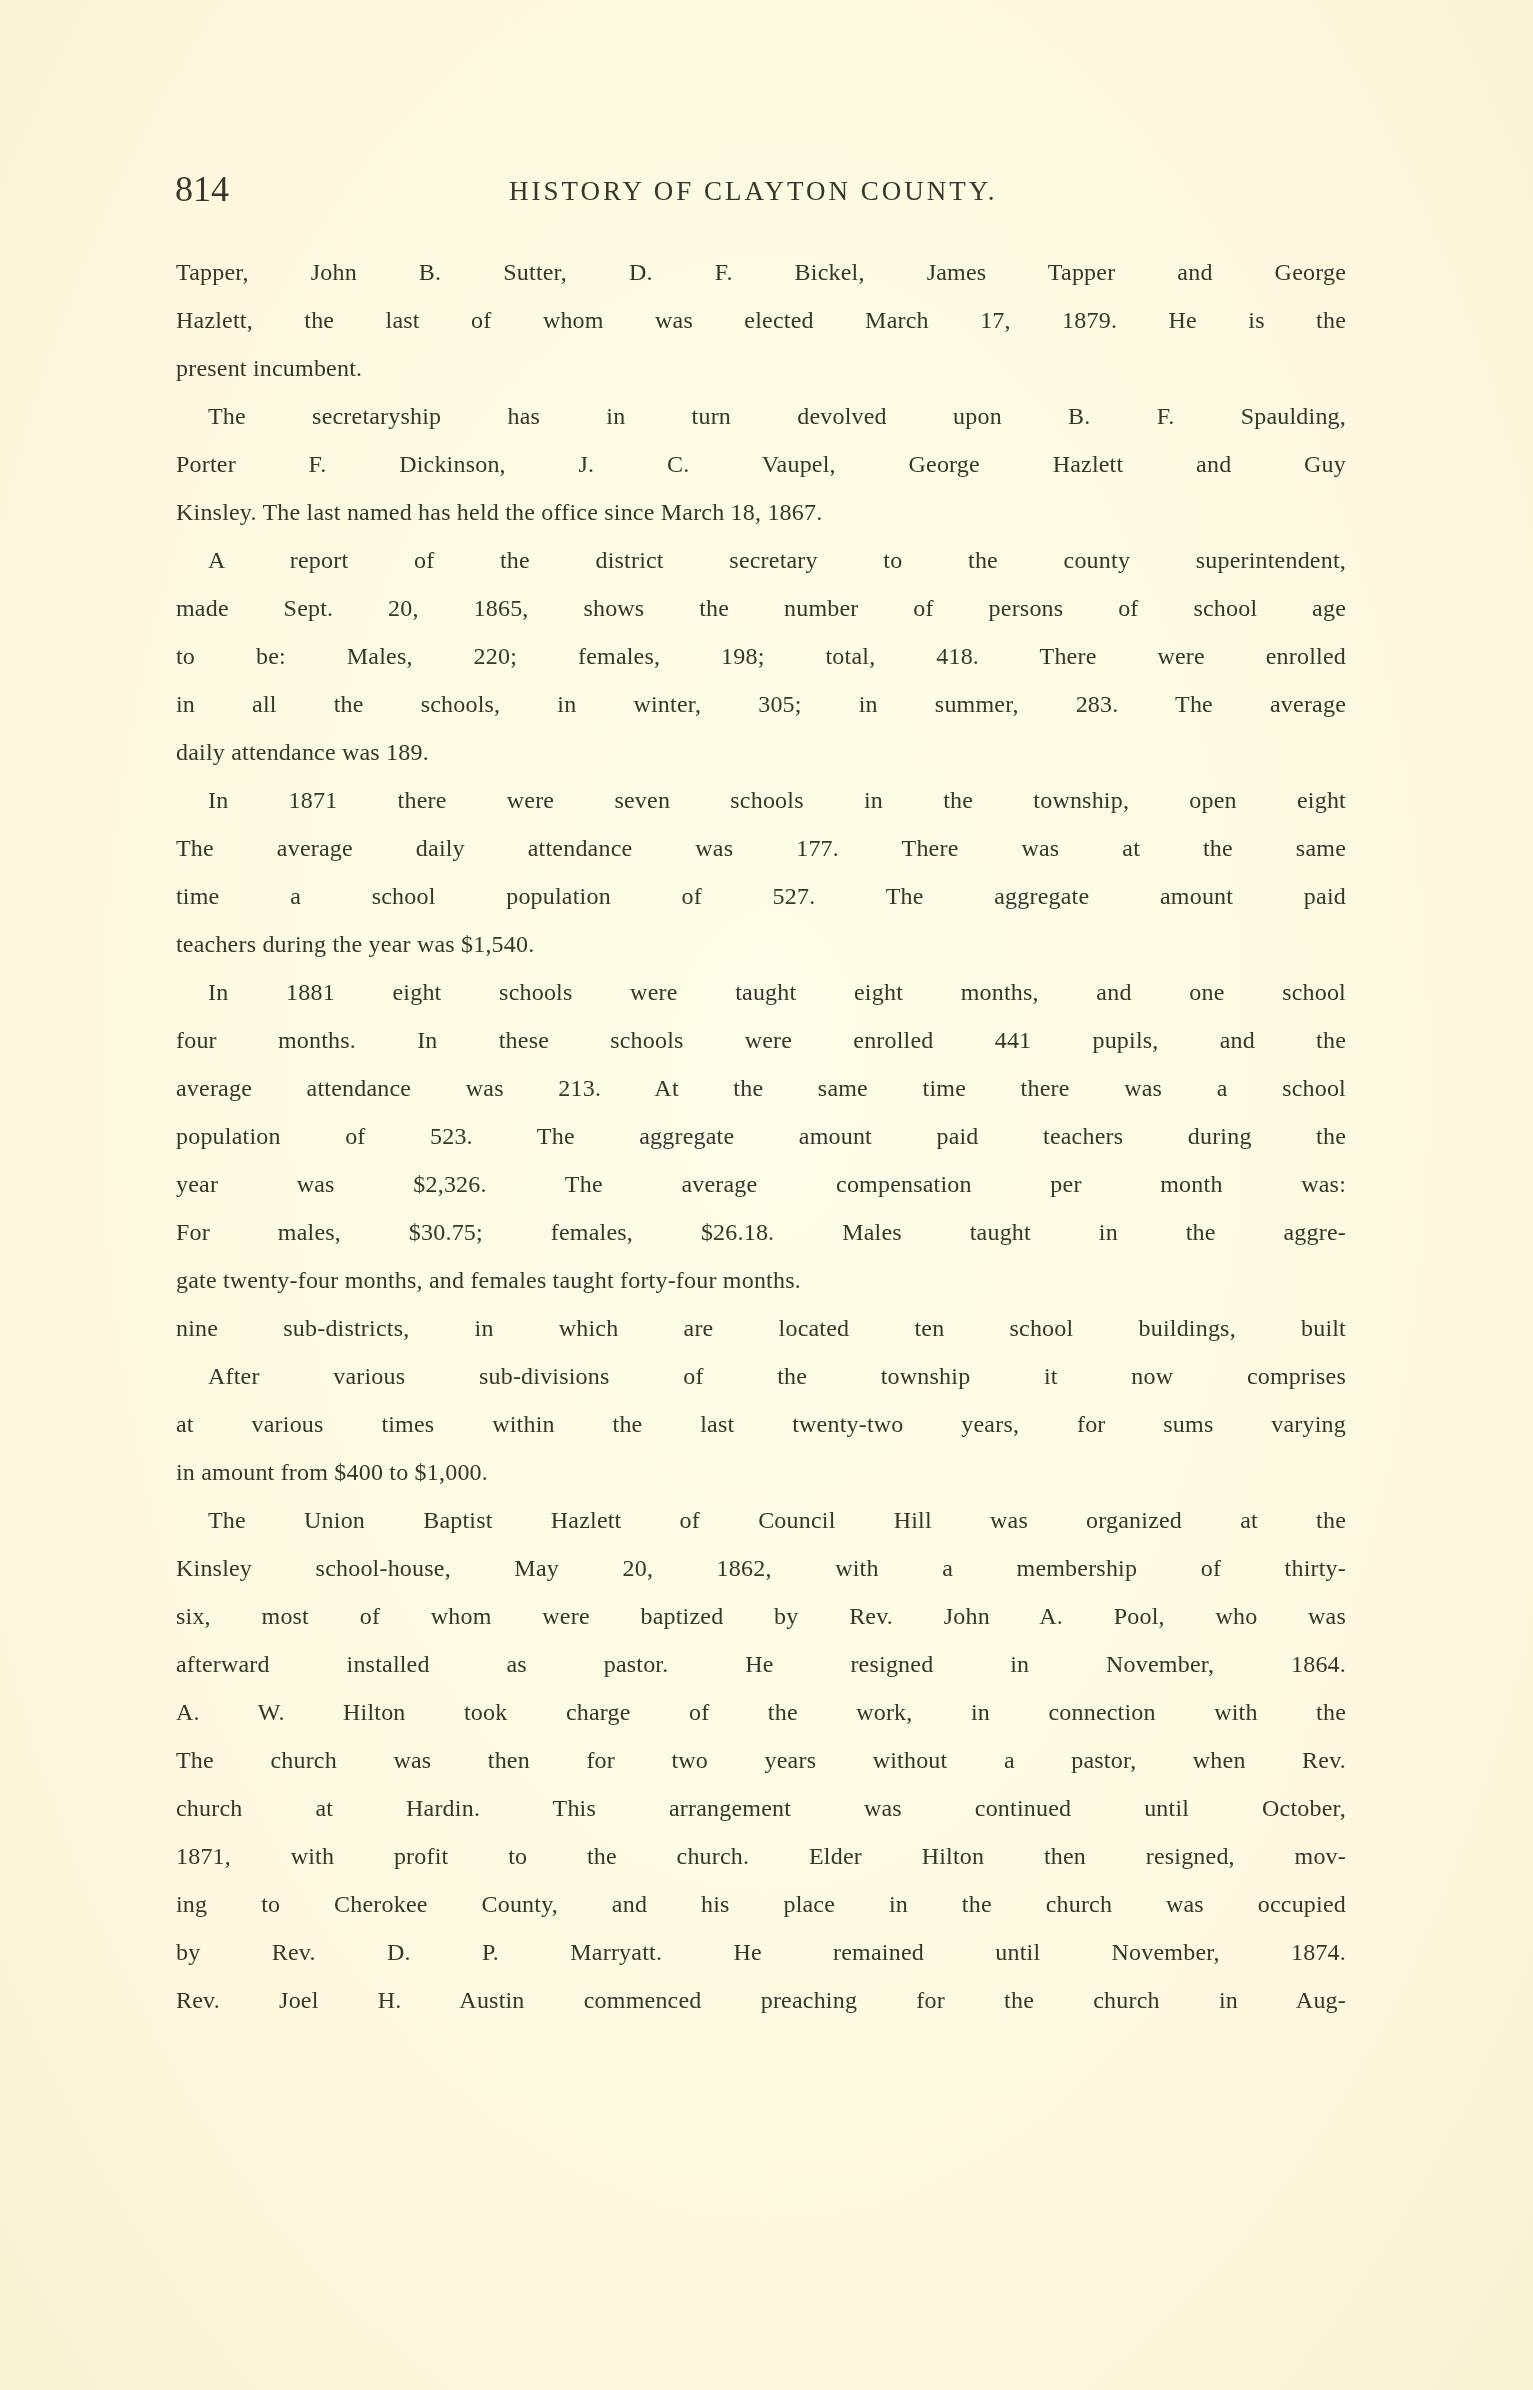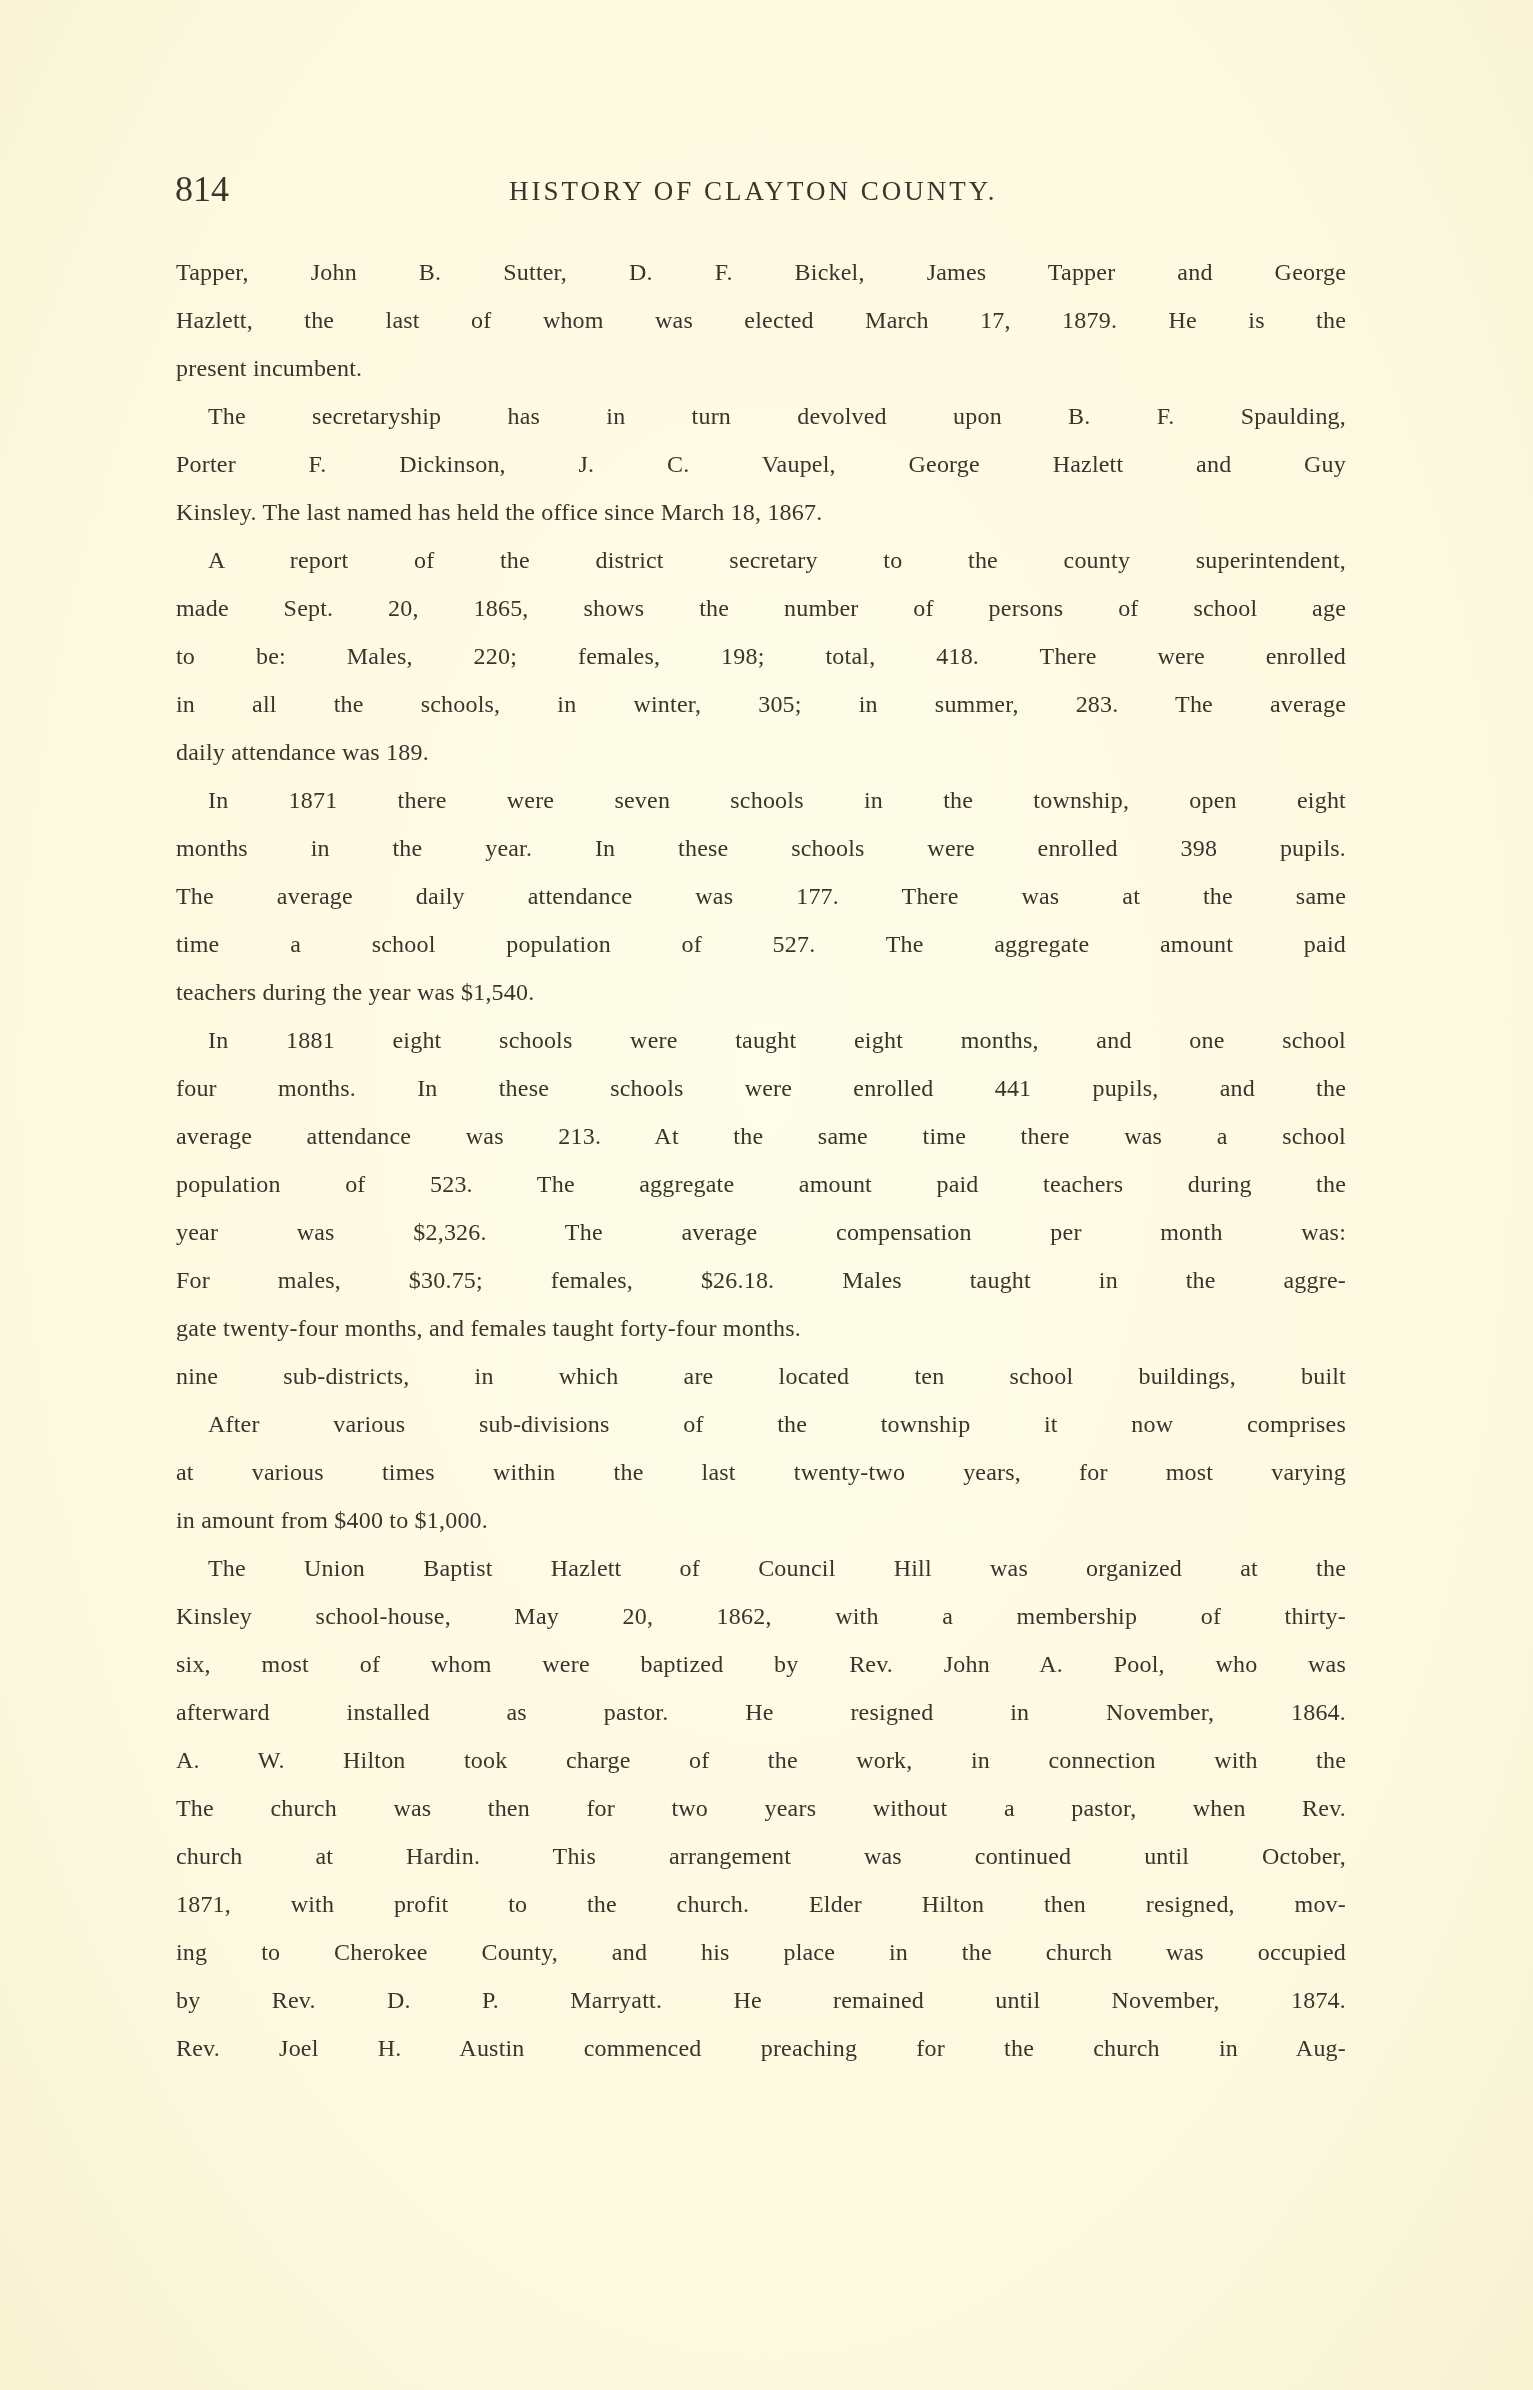--- a/index.html
+++ b/index.html
@@ -54,38 +54,37 @@
     </div>
     <div>
       <div class="line indent">A report of the district secretary to the county superintendent,</div>
       <div class="line">made Sept. 20, 1865, shows the number of persons of school age</div>
       <div class="line">to be: Males, 220; females, 198; total, 418. There were enrolled</div>
       <div class="line">in all the schools, in winter, 305; in summer, 283. The average</div>
       <div class="line last">daily attendance was 189.</div>
     </div>
     <div>
       <div class="line indent">In 1871 there were seven schools in the township, open eight</div>
-      <div class="line">months in the year. In these schools were enrolled 398 pupils.</div>
       <div class="line">The average daily attendance was 177. There was at the same</div>
       <div class="line">time a school population of 527. The aggregate amount paid</div>
       <div class="line last">teachers during the year was $1,540.</div>
     </div>
     <div>
       <div class="line indent">In 1881 eight schools were taught eight months, and one school</div>
       <div class="line">four months. In these schools were enrolled 441 pupils, and the</div>
       <div class="line">average attendance was 213. At the same time there was a school</div>
       <div class="line">population of 523. The aggregate amount paid teachers during the</div>
       <div class="line">year was $2,326. The average compensation per month was:</div>
       <div class="line">For males, $30.75; females, $26.18. Males taught in the aggre-</div>
       <div class="line last">gate twenty-four months, and females taught forty-four months.</div>
     </div>
     <div>
       <div class="line">nine sub-districts, in which are located ten school buildings, built</div>
       <div class="line indent">After various sub-divisions of the township it now comprises</div>
-      <div class="line">at various times within the last twenty-two years, for most varying</div>
+      <div class="line">at various times within the last twenty-two years, for sums varying</div>
       <div class="line last">in amount from $400 to $1,000.</div>
     </div>
     <div>
       <div class="line indent">The Union Baptist Hazlett of Council Hill was organized at the</div>
       <div class="line">Kinsley school-house, May 20, 1862, with a membership of thirty-</div>
       <div class="line">six, most of whom were baptized by Rev. John A. Pool, who was</div>
       <div class="line">afterward installed as pastor. He resigned in November, 1864.</div>
       <div class="line">A. W. Hilton took charge of the work, in connection with the</div>
       <div class="line">The church was then for two years without a pastor, when Rev.</div>
       <div class="line">church at Hardin. This arrangement was continued until October,</div>

